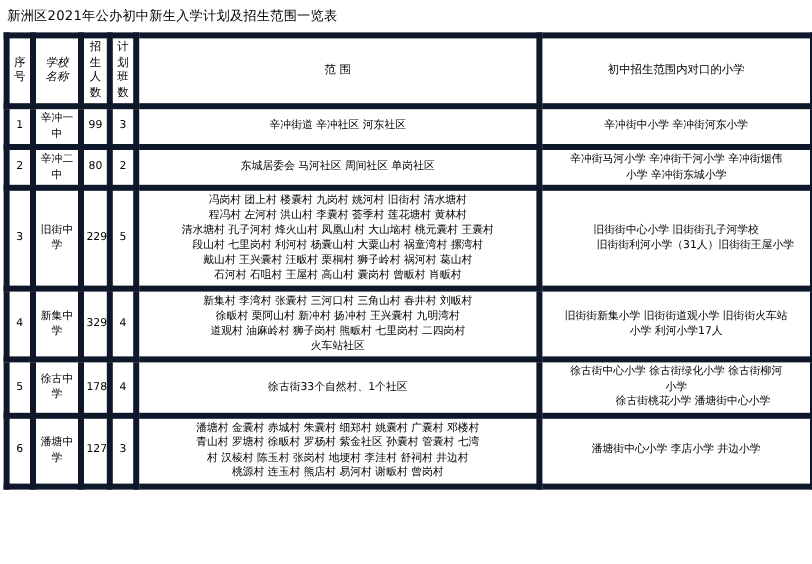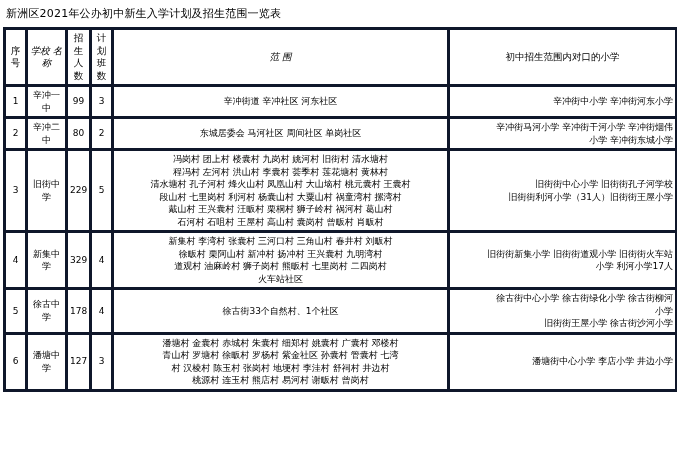--- a/index.html
+++ b/index.html
@@ -28,39 +28,39 @@
     white-space: nowrap;
   }
   table.main {
     border-collapse: collapse;
     table-layout: fixed;
     width: 672px;
     margin-left: 3px;
     font-size: 9px;
   }
   table.main td, table.main th {
-    border: 3px solid #0f172a;
+    border: 5px solid #0f172a;
     vertical-align: middle;
     padding: 2px 2px;
     line-height: 12.5px;
     font-weight: normal;
   }
   th.h {
     text-align: center;
     font-size: 9.5px;
     line-height: 12px;
   }
   .c-seq   { width: 22px; text-align: center; }
   .c-name  { width: 40px; text-align: center; font-style: italic; }
   .c-num   { width: 24px; text-align: center; }
   .c-cls   { width: 22px; text-align: center; }
   .c-range { width: 336px; text-align: center; padding-left: 6px; }
-  .c-prim  { width: 226px; text-align: right; padding-left: 6px; margin-left: 32px; }
-
-  .hdr-range { text-align: left; padding-left: 18px; font-style: italic; }
+  .c-prim  { width: 226px; text-align: center; padding-left: 6px; margin-left: 32px; }
+
+  .hdr-range { text-align: left; padding-left: 18px; }
   .hdr-prim  { text-align: left; padding-left: 60px; }
 
   td .ml { display: block; }
   .indent-1 { padding-left: 32px; }
   .indent-2 { padding-left: 28px; }
   .vcell { text-align: center; }
   .seqcell { text-align: center; }
 </style>
 </head>
 <body>
@@ -188,21 +188,21 @@
           <span class="ml">学</span>
         </td>
         <td class="vcell">178</td>
         <td class="vcell">4</td>
         <td class="c-range">
           <span class="ml">徐古街33个自然村、1个社区</span>
         </td>
         <td class="c-prim">
           <span class="ml">徐古街中心小学  徐古街绿化小学      徐古街柳河</span>
           <span class="ml">小学</span>
-          <span class="ml indent-2">旧街街王屋小学  徐古街沙河小学</span>
+          <span class="ml indent-2">徐古街桃花小学  潘塘街中心小学</span>
         </td>
       </tr>
 
       <tr>
         <td class="seqcell">6</td>
         <td class="vcell">
           <span class="ml">潘塘中</span>
           <span class="ml">学</span>
         </td>
         <td class="vcell">127</td>

